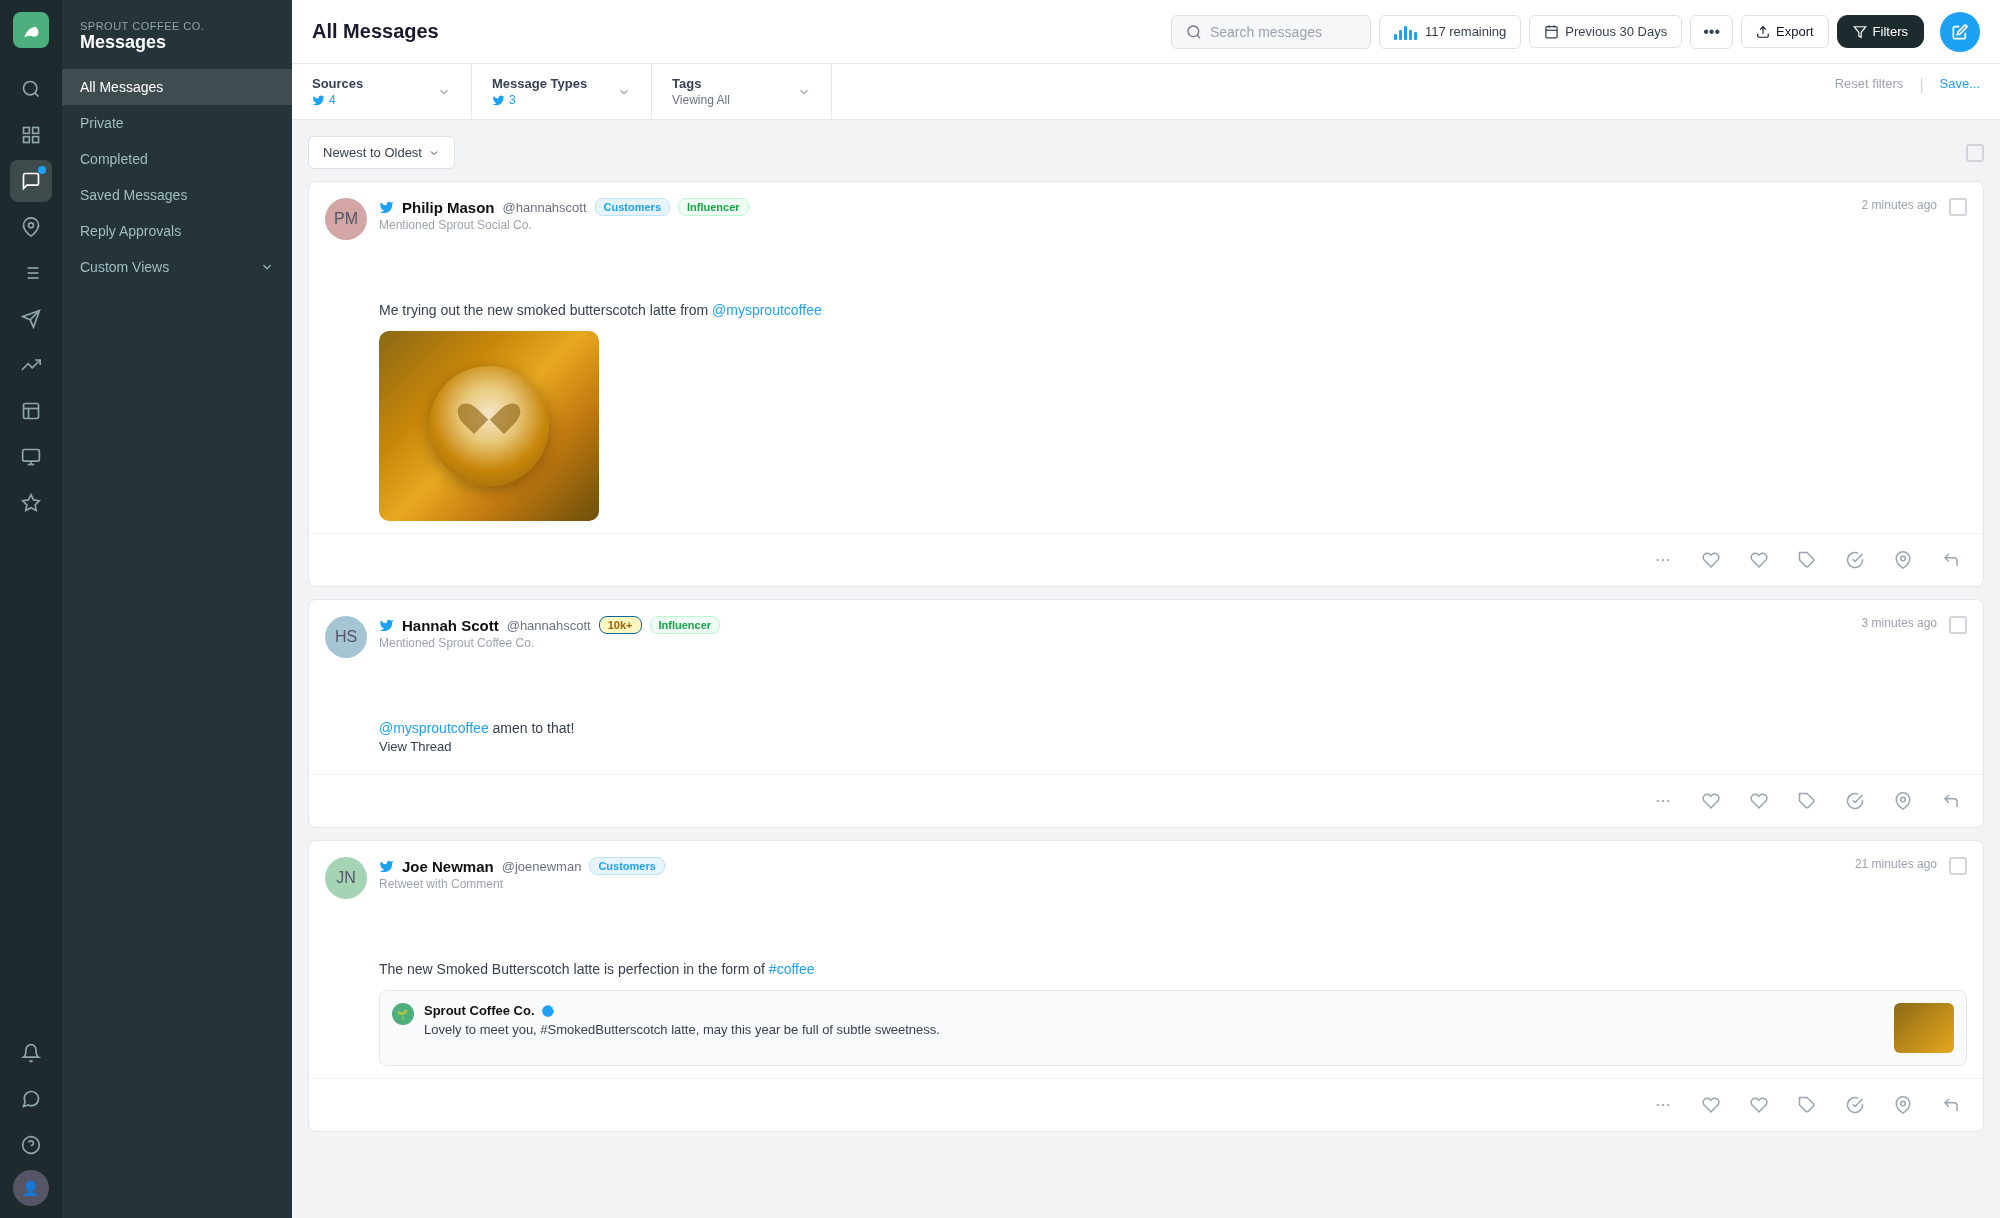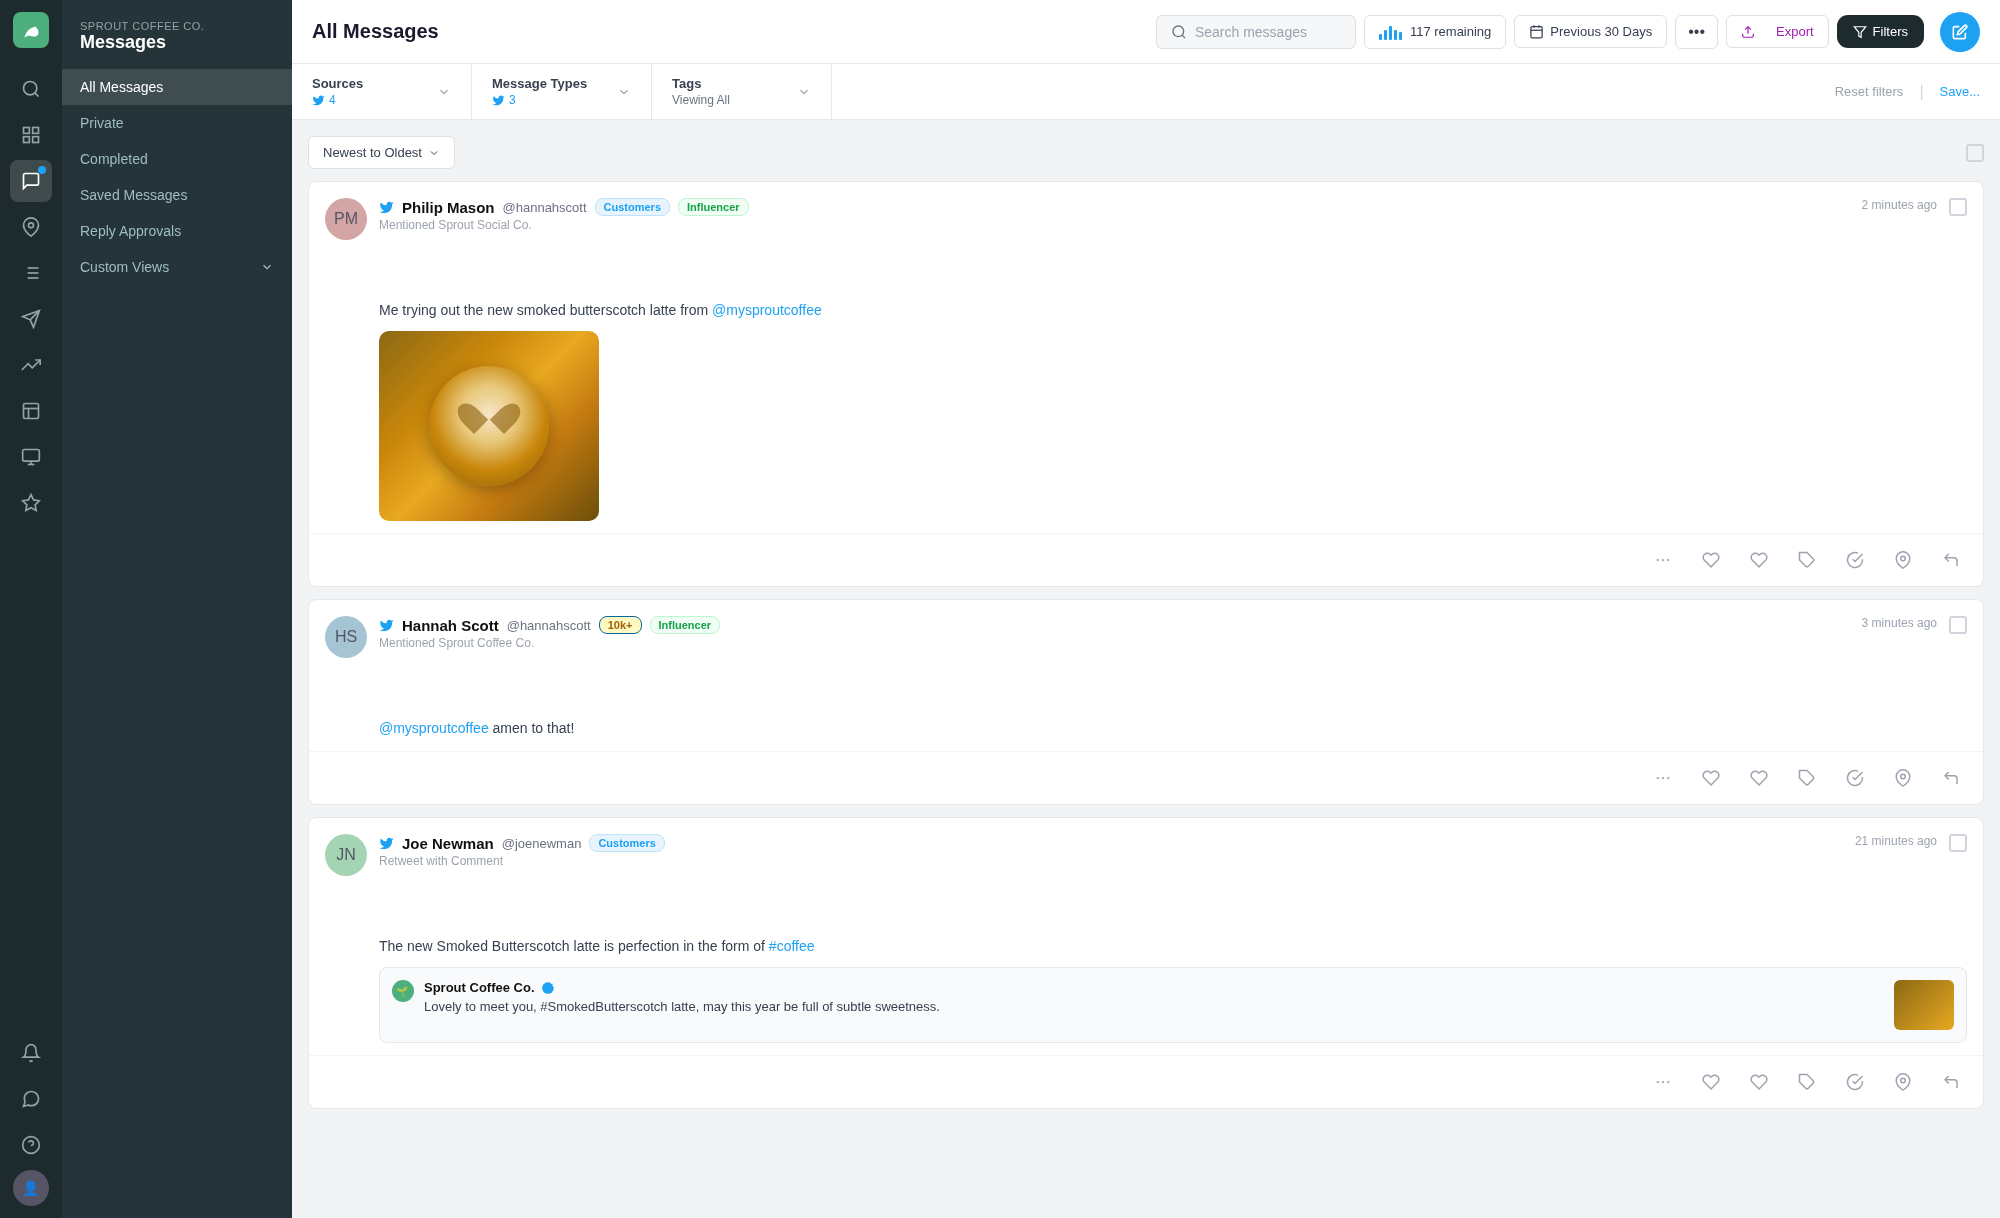--- a/index.html
+++ b/index.html
@@ -162,28 +162,28 @@
       border-radius: 6px;
       padding: 8px 12px;
       cursor: pointer;
       color: #374151;
       font-size: 16px;
       line-height: 1;
     }
     .export-btn {
       display: flex;
       align-items: center;
-      gap: 21px;
+      gap: 6px;
       background: white;
       border: 1px solid #dde1e4;
       border-radius: 6px;
       padding: 8px 14px;
       cursor: pointer;
       font-size: 13px;
-      color: #a21caf;
+      color: #0f172a;
       justify-content: flex-end;
     }
     .filters-btn {
       display: flex;
       align-items: center;
       gap: 6px;
       background: #1e2b2e;
       border: none;
       border-radius: 11px;
       padding: 9px 16px;
@@ -217,21 +217,21 @@
       align-items: center;
       gap: 10px;
       cursor: pointer;
       min-width: 180px;
     }
     .filter-section:last-child { border-right: none; flex: 1; }
     .filter-label { font-size: 13px; color: #374151; font-weight: 600; }
     .filter-sub { display: flex; align-items: center; gap: 4px; font-size: 12px; color: #1da1f2; margin-top: 2px; }
     .filter-content { flex: 1; }
     .filter-arrow { color: #9ca3af; margin-left: auto; }
-    .filter-right { display: flex; align-items: center; gap: 16px; padding: 12px 20px; margin-left: auto; }
+    .filter-right { display: flex; align-items: flex-start; gap: 16px; padding: 12px 20px; margin-left: auto; }
     .reset-link { font-size: 13px; color: #9ca3af; cursor: pointer; }
     .save-link { font-size: 13px; color: #1da1f2; cursor: pointer; }
 
     
     .messages-area {
       flex: 1;
       overflow-y: auto;
       padding: 16px;
       background: #f1f3f4;
     }
@@ -757,20 +757,21 @@
           <div class="msg-sub">Mentioned Sprout Coffee Co.</div>
         </div>
         <span class="msg-time">3 minutes ago</span>
         <div class="msg-checkbox"></div>
       </div>
       <div class="msg-body">
         <div class="msg-text">
           <span class="msg-link">@mysproutcoffee</span>
           <span> amen to that!</span>
         </div>
+        <div class="view-thread">View Thread</div>
       </div>
       <div class="msg-actions">
         <div class="action-icon">
           <svg viewBox="0 0 24 24" fill="currentColor">
               <circle cx="5" cy="12" r="1.5"></circle>
               <circle cx="12" cy="12" r="1.5"></circle>
               <circle cx="19" cy="12" r="1.5"></circle>
             </svg>
         </div>
         <div class="action-icon">

